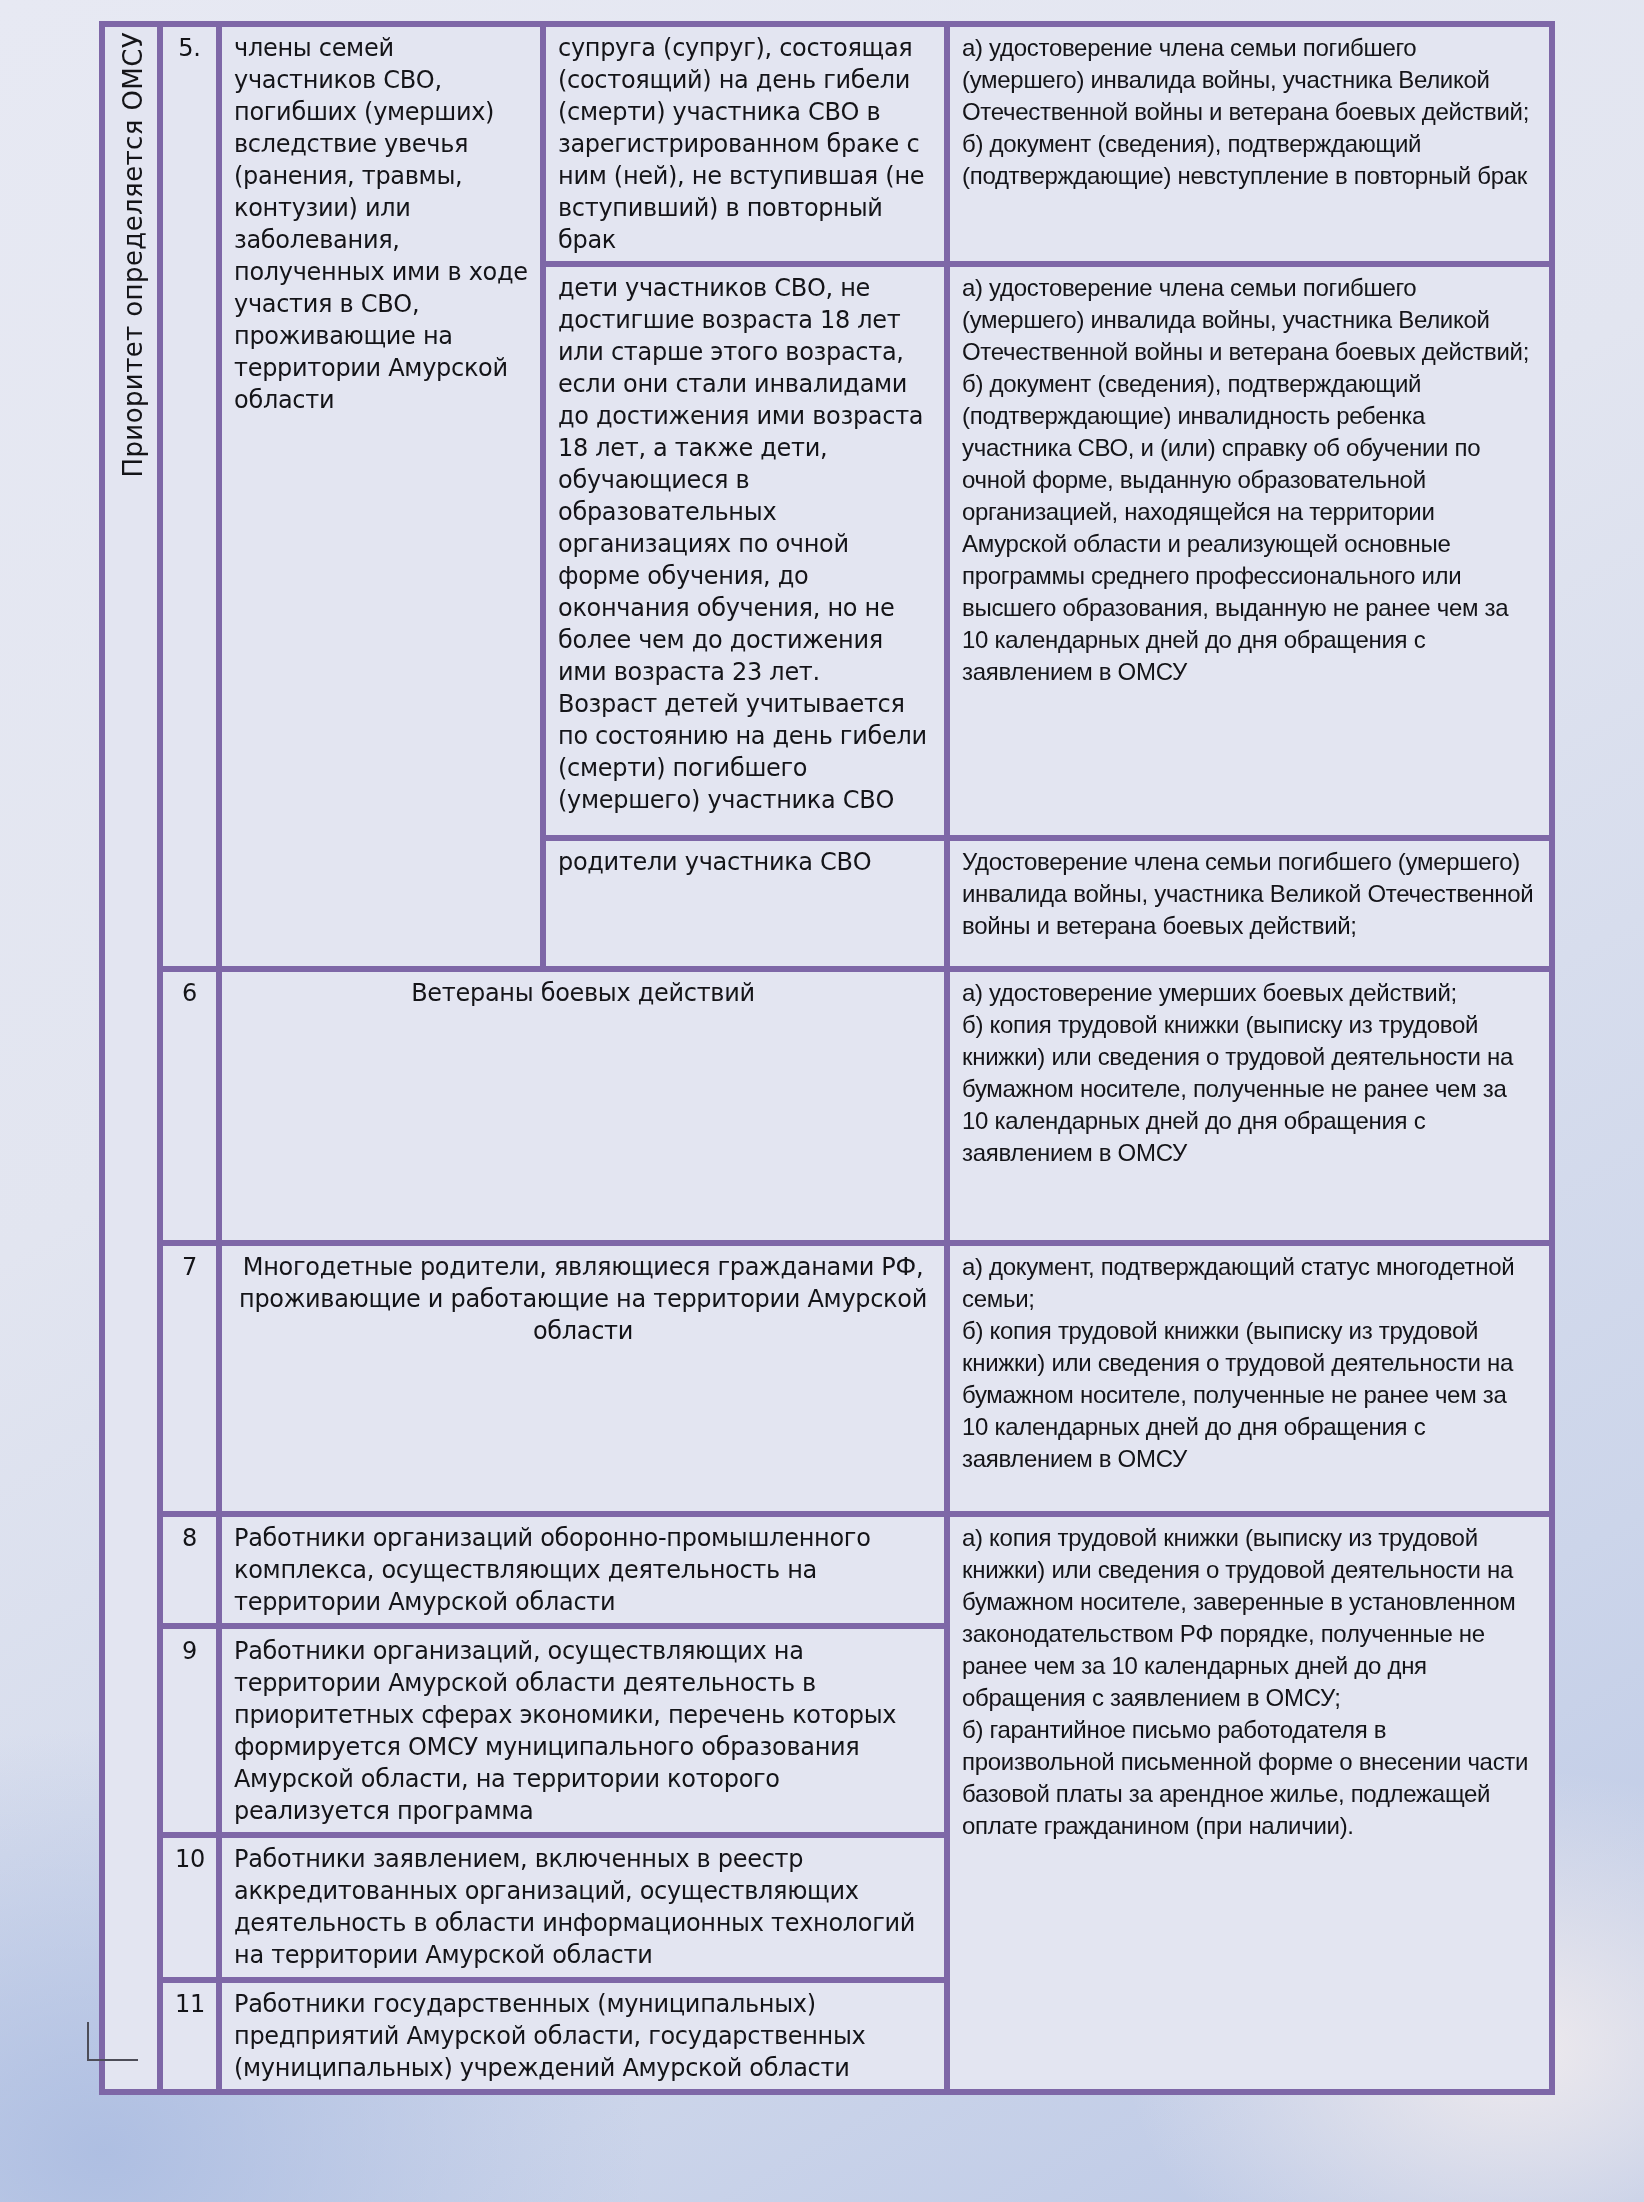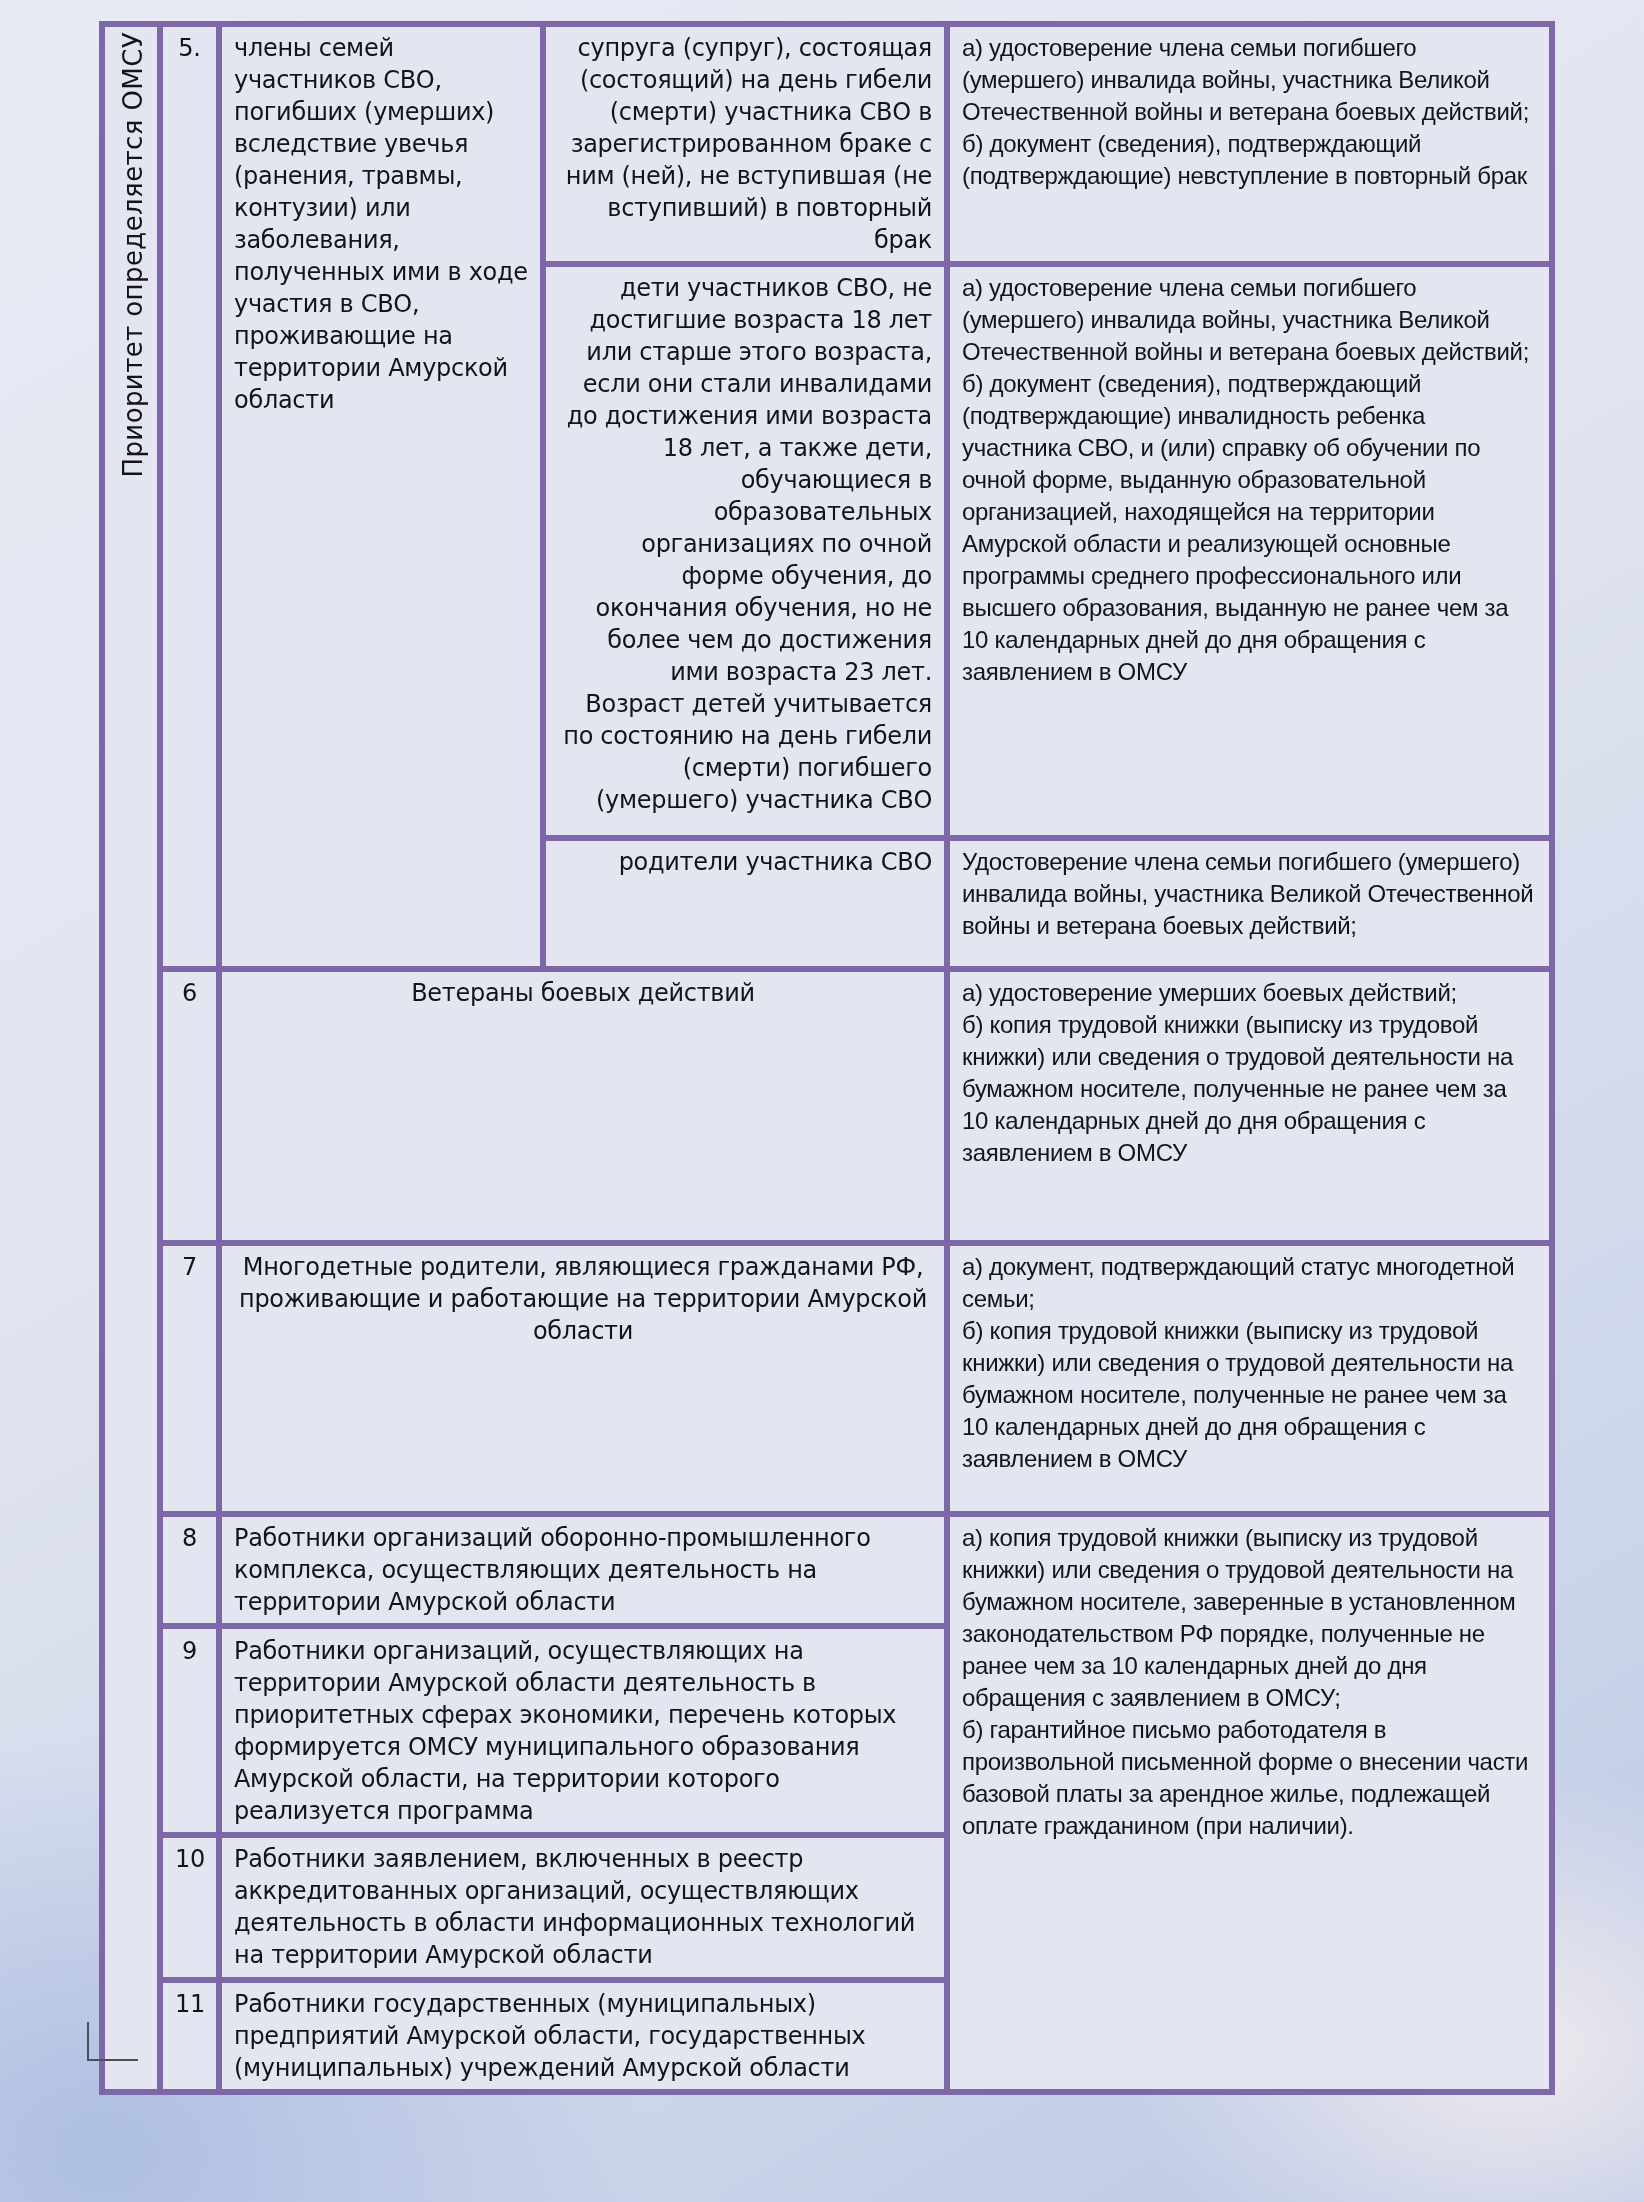--- a/index.html
+++ b/index.html
@@ -26,22 +26,22 @@
     overflow:hidden;
   }
   td.vhead{vertical-align:middle;text-align:center;padding:0;}
   .vtext{
     writing-mode:vertical-rl;transform:rotate(180deg);
     font-size:26px;letter-spacing:0.4px;white-space:nowrap;
     margin:0 auto;color:#141418;
   }
   td.num{vertical-align:middle;text-align:center;font-size:26px;padding:0 3.4px;}
   td.cat5{vertical-align:top;padding:215px 26px 8.6px 13.8px;}
-  td.who{padding:6.9px 20.6px 5.2px 12px;text-align:right;}
-  td.who-mid{vertical-align:middle;padding:5.2px 20.6px 5.2px 12px;text-align:right;}
+  td.who{padding:6.9px 20.6px 5.2px 12px;}
+  td.who-mid{vertical-align:middle;padding:5.2px 20.6px 5.2px 12px;}
   td.cat-mid{vertical-align:middle;padding:5.2px 34px 5.2px 13.8px;text-align:center;}
   td.cat-tight{vertical-align:middle;padding:1.7px 26px 1.7px 13.8px;line-height:31px;}
   td.docs{
     font-family:Liberation Sans, sans-serif;
     font-size:22.4px;line-height:32px;letter-spacing:-0.4px;
     padding:6.9px 163px 5.2px 9.5px;
   }
   td.docs-pad{padding-top:22.4px;}
   td.docs-mid{vertical-align:middle;}
   td.docs-tight{padding-right:151px;padding-top:1.7px;}

